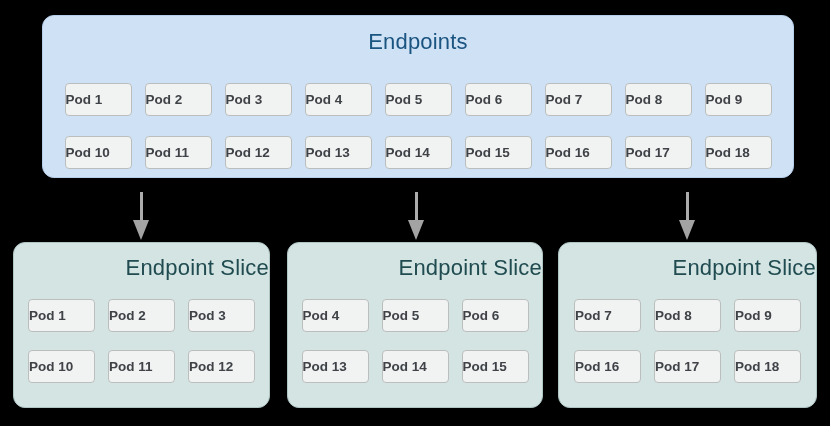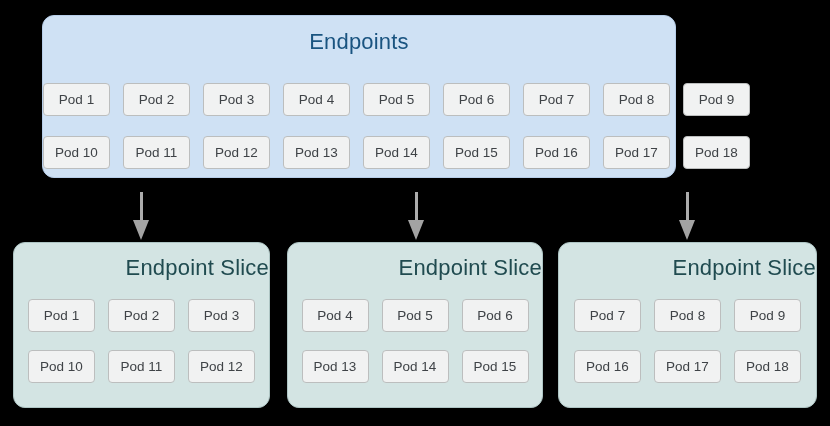--- a/index.html
+++ b/index.html
@@ -9,21 +9,21 @@
     height: 426px;
     background: #000000;
     font-family: "Liberation Sans", sans-serif;
     overflow: hidden;
   }
 
   
   .endpoints-box {
     position: absolute;
     left: 42px; top: 15px;
-    width: 634px; height: 163px;
+    width: 752px; height: 163px;
     background: #cfe1f4;
     border: 1px solid #b7cee9;
     border-radius: 12px;
     box-sizing: border-box;
   }
   .endpoints-title {
     margin-top: 11px;
     text-align: center;
     font-size: 22px;
     font-weight: 500;
@@ -44,22 +44,23 @@
   .pod {
     width: 67px;
     height: 33px;
     box-sizing: border-box;
     background: #f1f2f2;
     border: 1px solid #bcbebe;
     border-radius: 4px;
     color: #3f4347;
     font-size: 13.5px;
     line-height: 31px;
-    text-align: center;
+    text-align: left;
     white-space: nowrap;
+    font-weight: bold;
   }
 
   
   .arrow {
     position: absolute;
     top: 192px;
     width: 16px;
     height: 48px;
     display: flex;
     flex-direction: column;

